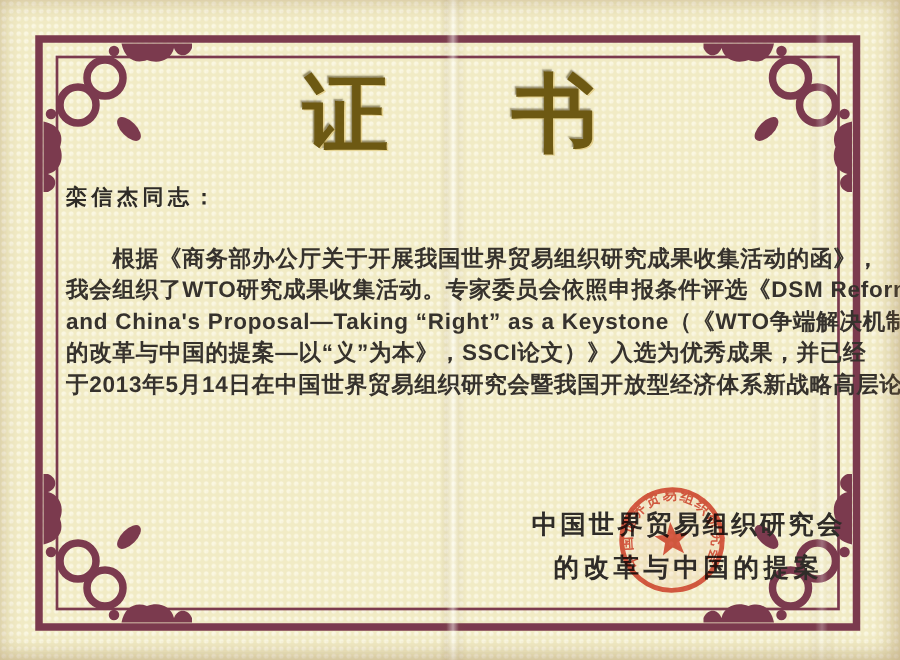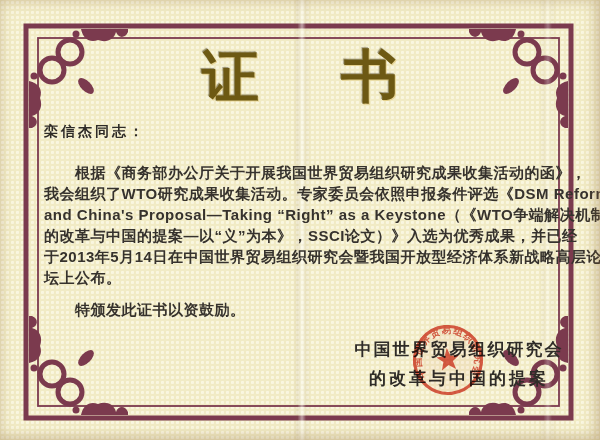--- a/index.html
+++ b/index.html
@@ -87,24 +87,22 @@
   </div>
 
   <div class="addressee">栾信杰同志：</div>
 
   <div class="body-para">
       <div class="body-line">　　根据《商务部办公厅关于开展我国世界贸易组织研究成果收集活动的函》，</div>
       <div class="body-line">我会组织了WTO研究成果收集活动。专家委员会依照申报条件评选《DSM Reforms</div>
       <div class="body-line">and China's Proposal—Taking “Right” as a Keystone（《WTO争端解决机制</div>
       <div class="body-line">的改革与中国的提案—以“义”为本》，SSCI论文）》入选为优秀成果，并已经</div>
       <div class="body-line">于2013年5月14日在中国世界贸易组织研究会暨我国开放型经济体系新战略高层论</div>
-      <div class="body-line">坛上公布。</div>
     </div>
 
-  <div class="encourage">　　特颁发此证书以资鼓励。</div>
 
   <div class="issuer">中国世界贸易组织研究会</div>
   <div class="date-line">的改革与中国的提案</div>
 
   <svg class="seal-svg" width="600" height="440" viewBox="0 0 600 440">
     <g transform="rotate(-6 448 360)">
       <circle cx="448" cy="360" r="33.5" fill="rgba(213,65,47,0.05)" stroke="#d5412f" stroke-width="3.2"></circle>
       <path id="sealArc" d="M 425.5 375 A 27 27 0 1 1 470.5 375" fill="none"></path>
       <text font-size="9.5" fill="#d5412f" font-weight="bold" letter-spacing="1.2">
         <textPath href="#sealArc" startOffset="1">中国世界贸易组织研究会</textPath>

